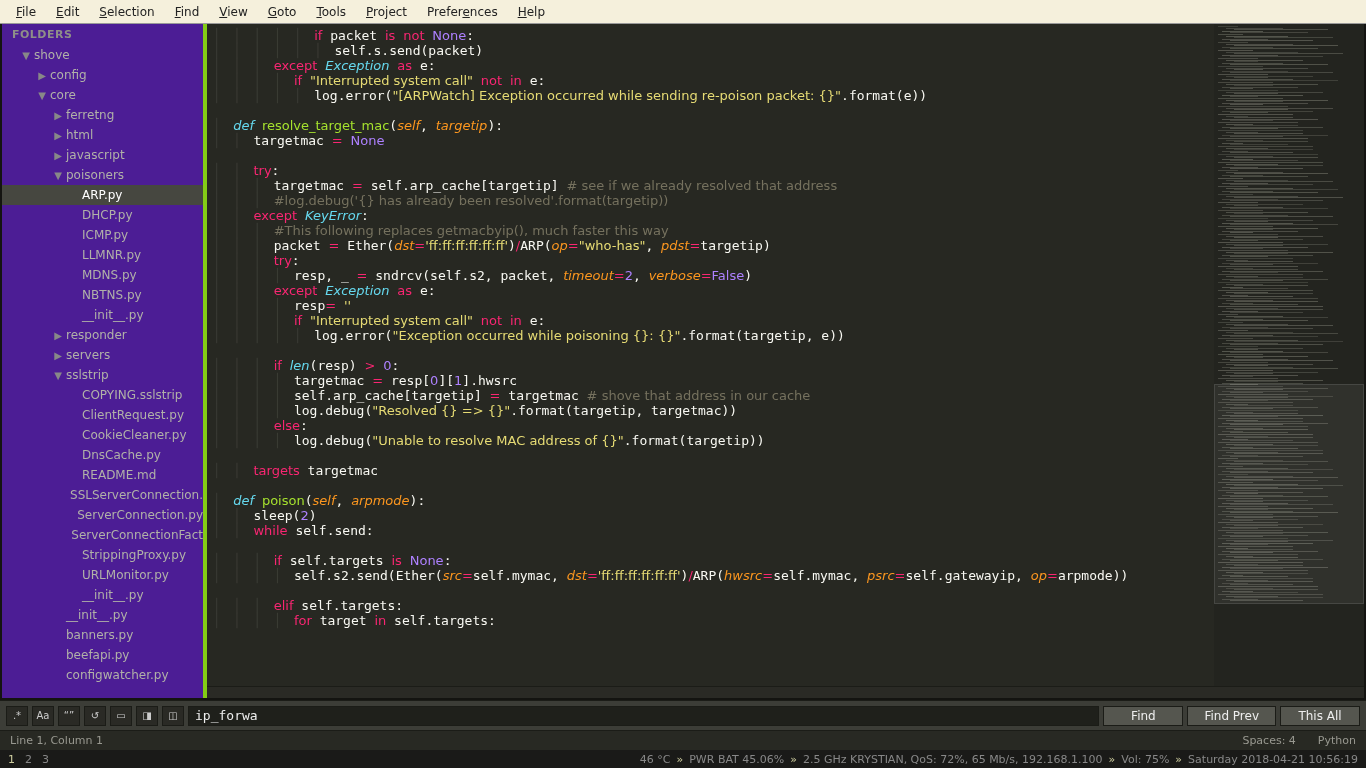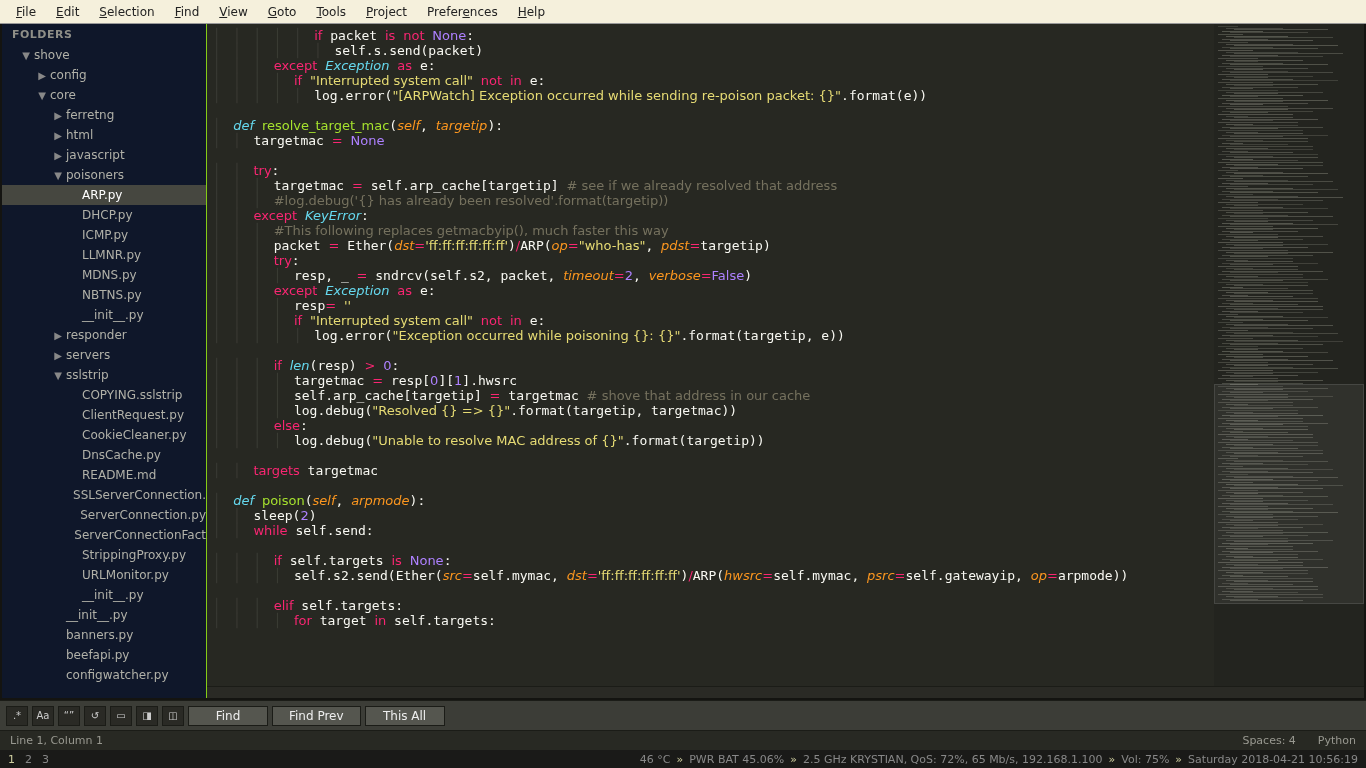--- a/index.html
+++ b/index.html
@@ -1,21 +1,21 @@
 <!DOCTYPE html>
 <html><head>
 <meta charset="utf-8">
 <style>
 *{margin:0;padding:0;box-sizing:border-box;font-family:"DejaVu Sans",sans-serif}
 body{width:1366px;height:768px;background:#1e1e1e;color:#ccc;font-size:12px;overflow:hidden;display:flex;flex-direction:column}
 .menubar{background:#f5f0dc;color:#222;height:24px;display:flex;align-items:center;padding:0 6px;border-bottom:1px solid #999}
 .menubar .mi{padding:2px 10px;cursor:default}
 .menubar .mi u{text-decoration:underline}
 .main{flex:1;display:flex;overflow:hidden;background:#282923;border:2px solid #141411;border-top:none}
-.sidebar{width:205px;background:#0f172a;color:#b1b1a8;font-size:12px;overflow:hidden;display:flex;flex-direction:column;border-right:1px solid #84cc16}
+.sidebar{width:205px;background:#4c1d95;color:#b1b1a8;font-size:12px;overflow:hidden;display:flex;flex-direction:column;border-right:4px solid #84cc16}
 .sidebar-hdr{padding:4px 10px;font-weight:bold;color:#8f8f88;font-size:11px;letter-spacing:.5px}
 .tree{overflow-y:auto;flex:1;padding-bottom:6px}
 .tree .row{display:flex;align-items:center;height:20px;padding-left:6px;white-space:nowrap}
 .tree .row.sel{background:#464740;color:#fff}
 .tree .tw{display:inline-block;width:12px;text-align:center;color:#888;font-size:10px;margin-right:2px}
 .tree .lbl{padding-left:0}
 .tree .d1{padding-left:18px}.tree .d2{padding-left:34px}.tree .d3{padding-left:50px}.tree .d4{padding-left:66px}
 .sidebar::-webkit-scrollbar,.tree::-webkit-scrollbar{width:10px;background:#2a2a25}
 .sidebar::-webkit-scrollbar-thumb,.tree::-webkit-scrollbar-thumb{background:#50504a}
 .editor{flex:1;display:flex;flex-direction:column;background:#272822;position:relative}
@@ -604,20 +604,21 @@
 </div>
 
 <div class="findbar">
   <div class="opt">.*</div>
   <div class="opt">Aa</div>
   <div class="opt">“”</div>
   <div class="opt">↺</div>
   <div class="opt">▭</div>
   <div class="opt">◨</div>
   <div class="opt">◫</div>
+  <input value="ip_forwa" style="">
   <div class="btn">Find</div>
   <div class="btn">Find Prev</div>
   <div class="btn">This All</div>
 </div>
 
 <div class="status">
   <div>Line 1, Column 1</div>
   <div class="r">
     <div>Spaces: 4</div>
     <div>Python</div>

